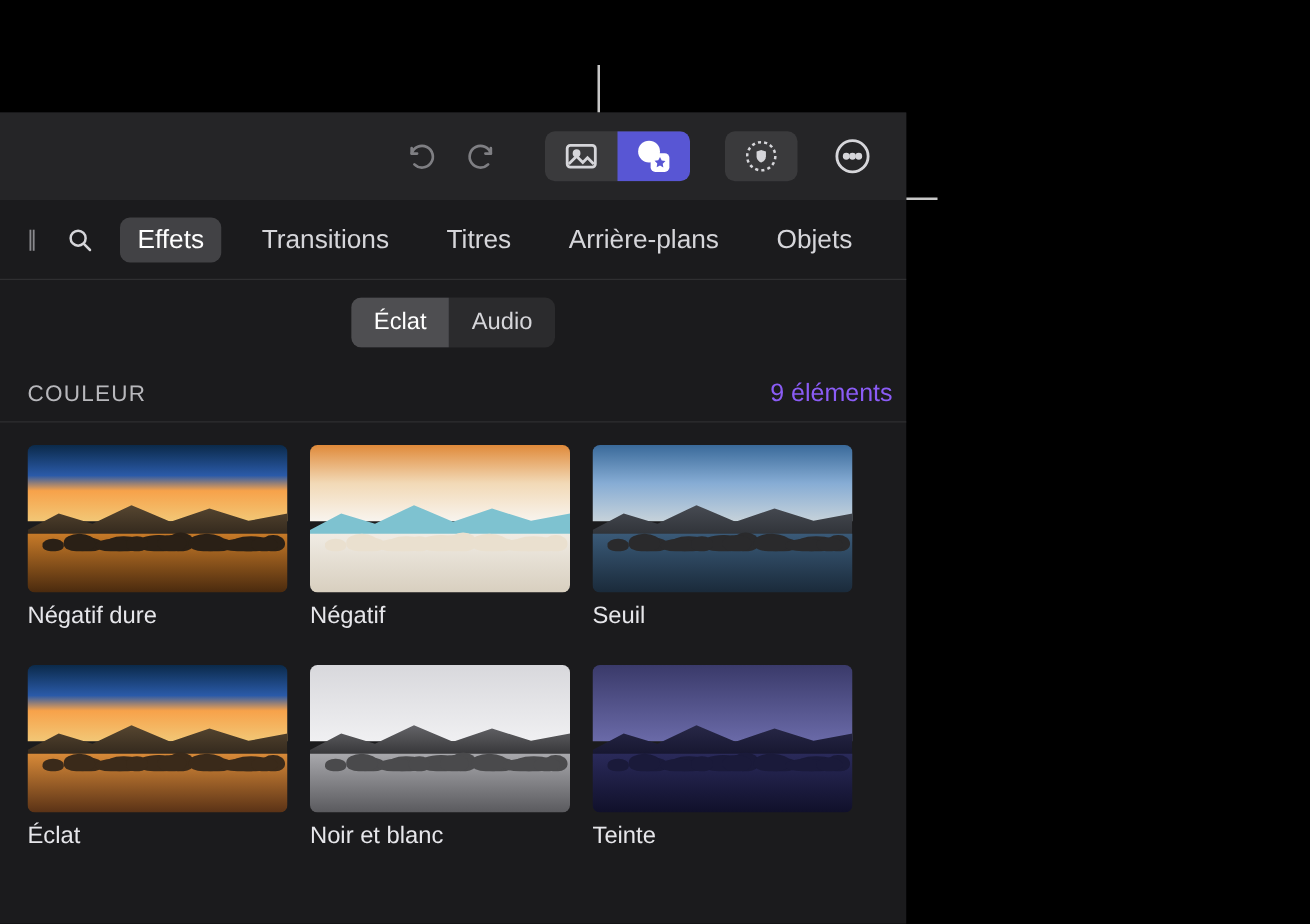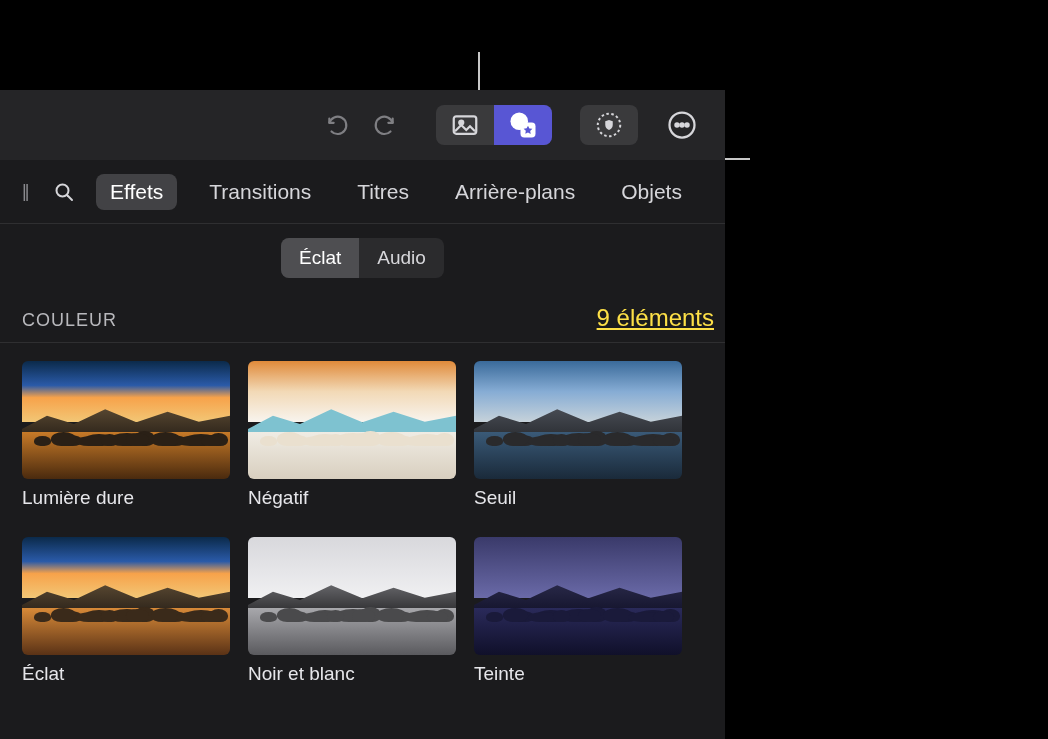--- a/index.html
+++ b/index.html
@@ -30,21 +30,21 @@
 
   
   .subseg-wrap { display: flex; justify-content: center; padding: 14px 0; }
   .subseg { display: flex; background: #2b2b2d; border-radius: 8px; overflow: hidden; height: 40px; }
   .subseg .sbtn { padding: 0 18px; display: flex; align-items: center; font-size: 19px; color: #d6d6da; }
   .subseg .sbtn.active { background: #4e4e51; color: #fff; }
 
   
   .section-header { display: flex; justify-content: space-between; align-items: baseline; padding: 12px 11px 10px 22px; border-bottom: 1px solid #2f2f31; }
   .section-title { font-size: 18px; letter-spacing: 1px; color: #b8b8bc; }
-  .section-count { font-size: 24px; color: #fde047; text-decoration: underline; }
+  .section-count { font-size: 20px; color: #8b5cf6; }
 
   
   .grid { padding: 18px 22px; display: grid; grid-template-columns: repeat(3, 208px); gap: 28px 18px; }
   .card { width: 208px; }
   .thumb { width: 208px; height: 118px; border-radius: 6px; overflow: hidden; position: relative; }
   .card-label { margin-top: 8px; font-size: 19px; color: #e6e6ea; }
 
   
   .scene { position: absolute; inset:0; }
   .sky { position:absolute; left:0; right:0; top:0; height:52%; }
@@ -209,21 +209,21 @@
               <div class="rock" style="left:14%;width:12%;height:86%;"></div>
               <div class="rock" style="left:26%;width:15%;height:63%;"></div>
               <div class="rock" style="left:38%;width:8%;height:70%;"></div>
               <div class="rock" style="left:50%;width:11%;height:77%;"></div>
               <div class="rock" style="left:62%;width:14%;height:84%;"></div>
               <div class="rock" style="left:74%;width:17%;height:61%;"></div>
               <div class="rock" style="left:86%;width:10%;height:68%;"></div>
             </div>
       </div>
     </div>
-    <div class="card-label">Lumière dure</div>
+    <div class="card-label">Négatif dure</div>
       </div>
       <div class="card">
     <div class="thumb neg">
       <div class="scene">
         <div class="sky"></div>
         <div class="mtn"></div>
         <div class="lake"></div>
         <div class="rocks">
               <div class="rock" style="left:6%;width:8%;height:60%;"></div>
               <div class="rock" style="left:18%;width:11%;height:67%;"></div>

